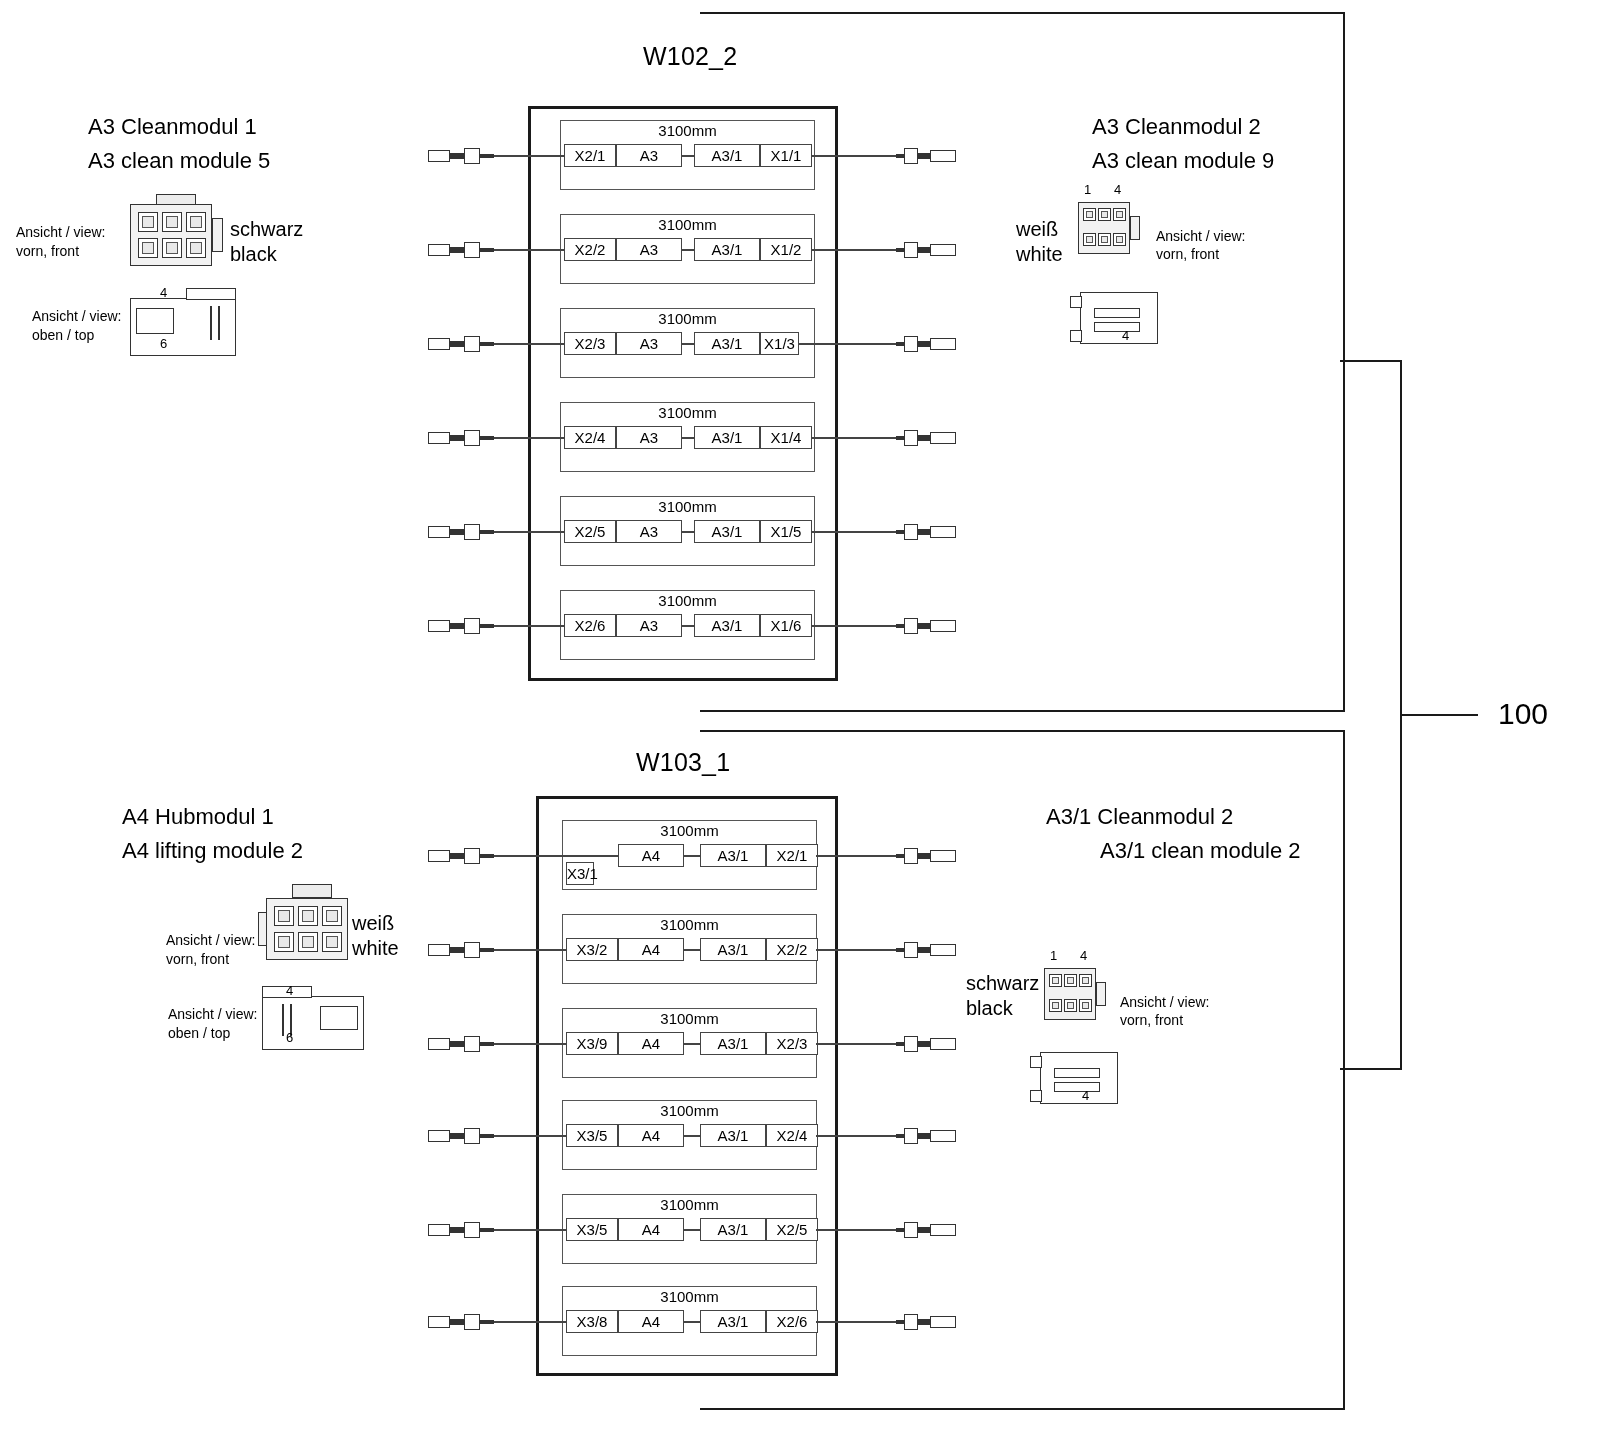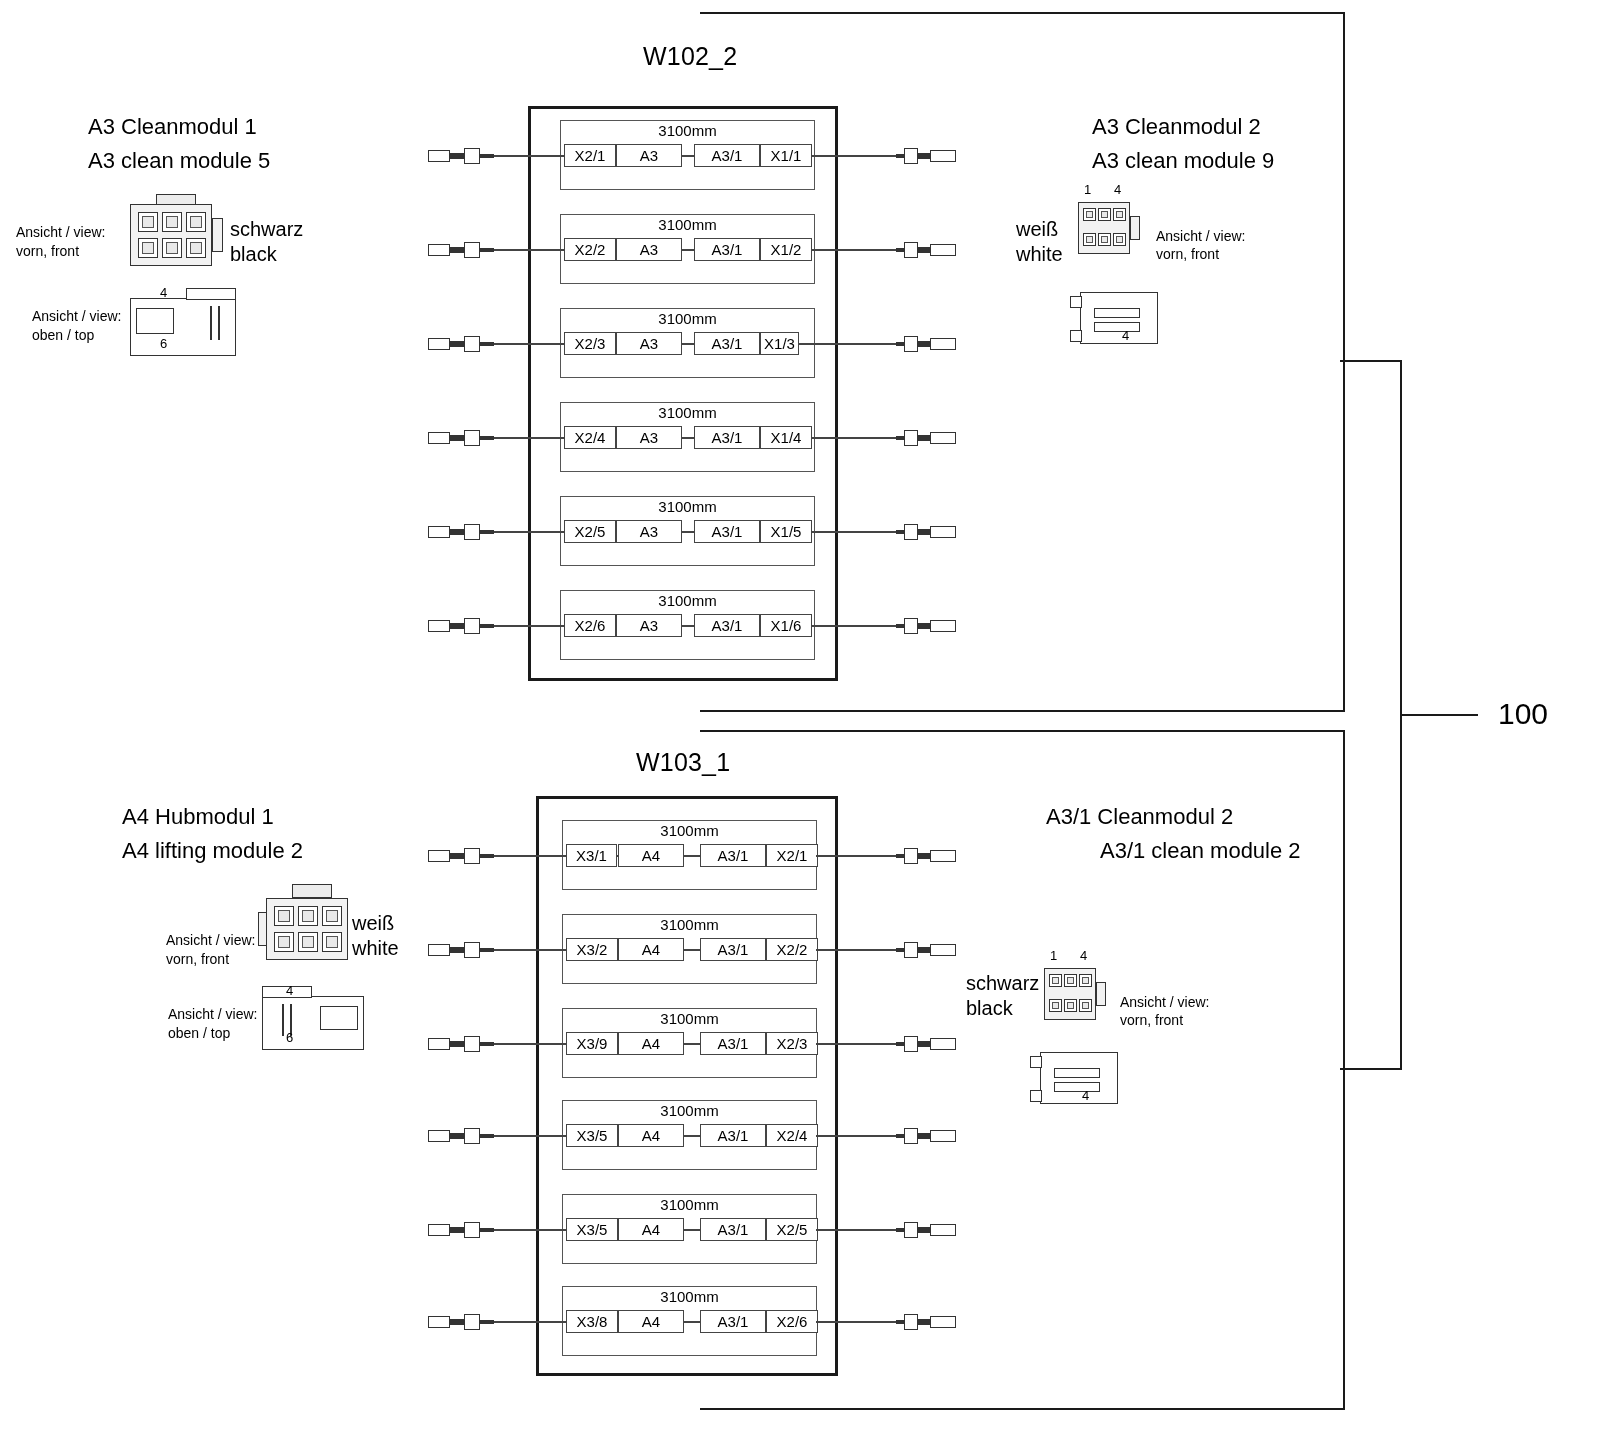--- a/index.html
+++ b/index.html
@@ -468,21 +468,21 @@
     <div class="outline" style="left:0; top:38px; width:12px; height:12px;"></div>
     <div class="lbl-small t-pin" style="left:52px; top:36px;">4</div>
   </div>
 
   <div class="abs cable-box" style="left:536px; top:796px; width:302px; height:580px;"></div>
 
   <div class="abs" style="left:562px; top:820px; width:255px; height:70px;">
     <div class="abs wire-box" style="left:0; top:0; width:255px; height:70px;"></div>
     <div class="abs t-len len-label" style="left:0; top:2px; width:255px;">3100mm</div>
     <div class="abs hline" style="left:0; top:35px; width:255px;"></div>
-    <div class="abs seg t-tag" style="left:4px; top:24px; width:51px;">X3/1</div>
+    <div class="abs seg t-tag" style="left:4px; top:42px; width:28px;">X3/1</div>
     <div class="abs seg t-tag" style="left:56px; top:24px; width:66px;">A4</div>
     <div class="abs seg t-tag" style="left:138px; top:24px; width:66px;">A3/1</div>
     <div class="abs seg t-tag" style="left:204px; top:24px; width:52px;">X2/1</div>
   </div>
   <div class="abs" style="left:562px; top:914px; width:255px; height:70px;">
     <div class="abs wire-box" style="left:0; top:0; width:255px; height:70px;"></div>
     <div class="abs t-len len-label" style="left:0; top:2px; width:255px;">3100mm</div>
     <div class="abs hline" style="left:0; top:35px; width:255px;"></div>
     <div class="abs seg t-tag" style="left:4px; top:24px; width:52px;">X3/2</div>
     <div class="abs seg t-tag" style="left:56px; top:24px; width:66px;">A4</div>

